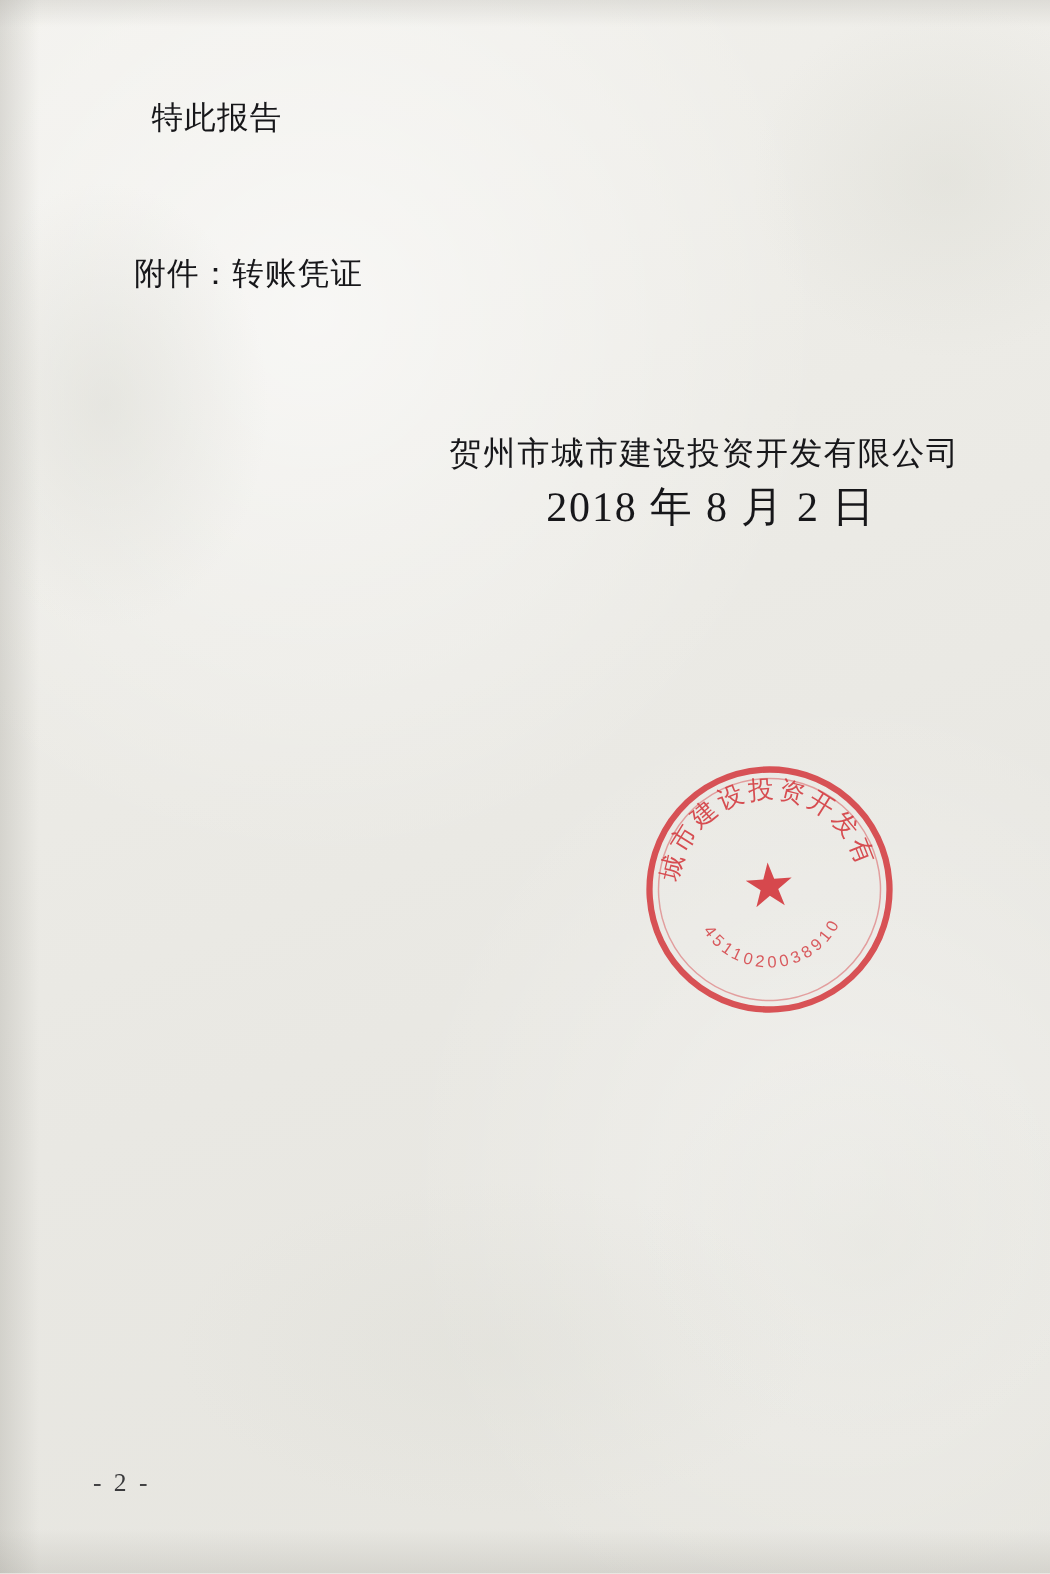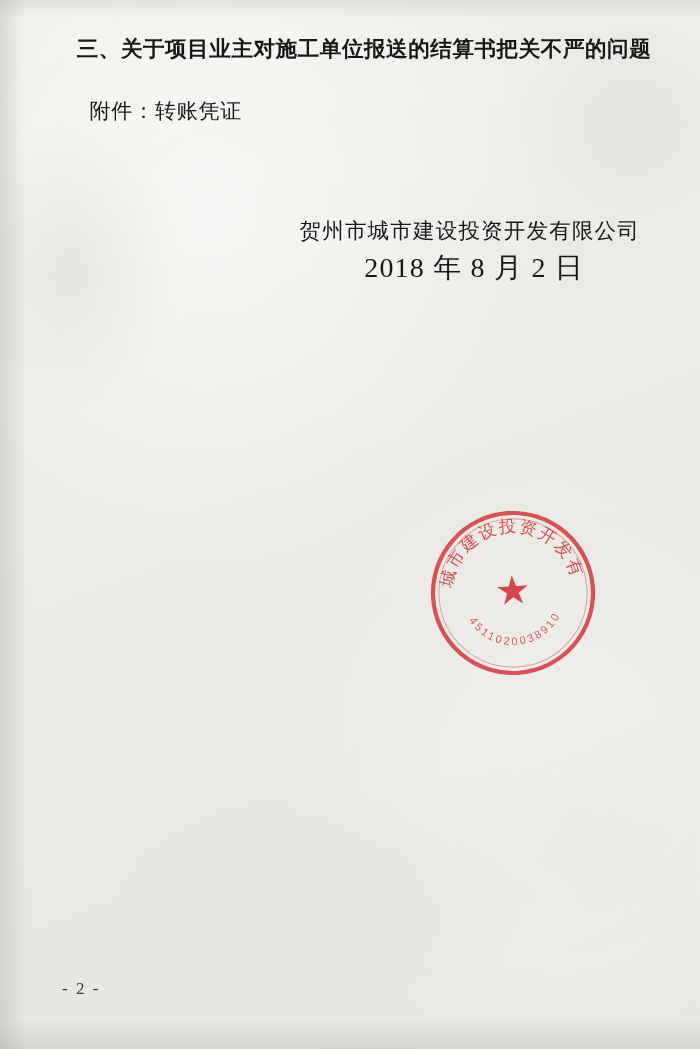--- a/index.html
+++ b/index.html
@@ -84,21 +84,21 @@
 
   .para-closing {
     margin-top: 24px;
     font-size: 21px;
     line-height: 40px;
     text-indent: 2.05em;
     letter-spacing: 0.8px;
   }
 
   .para-attach {
-    margin-top: 28px;
+    margin-top: 64px;
     font-size: 21px;
     line-height: 40px;
     text-indent: 1.5em;
     letter-spacing: 0.8px;
   }
 
   .signature-block {
     margin-top: 82px;
     text-align: right;
     padding-right: 12px;
@@ -150,23 +150,23 @@
   <div class="blotch b1"></div>
   <div class="blotch b2"></div>
   <div class="blotch b3"></div>
   <div class="blotch b4"></div>
   <div class="edge-left"></div>
   <div class="edge-top"></div>
   <div class="edge-bottom"></div>
 
   <div class="doc-body">
 
-    <div class="heading">三、关于项目业主对施工单位报送的结算书把关不严的问题</div>
 
 
+    <div class="para-closing">特此报告</div>
 
     <div class="para-attach">附件：转账凭证</div>
 
     <div class="signature-block">
       <div class="sign-company">贺州市城市建设投资开发有限公司</div>
       <div class="sign-date">2018 年 8 月 2 日</div>
     </div>
 
   </div>
 

